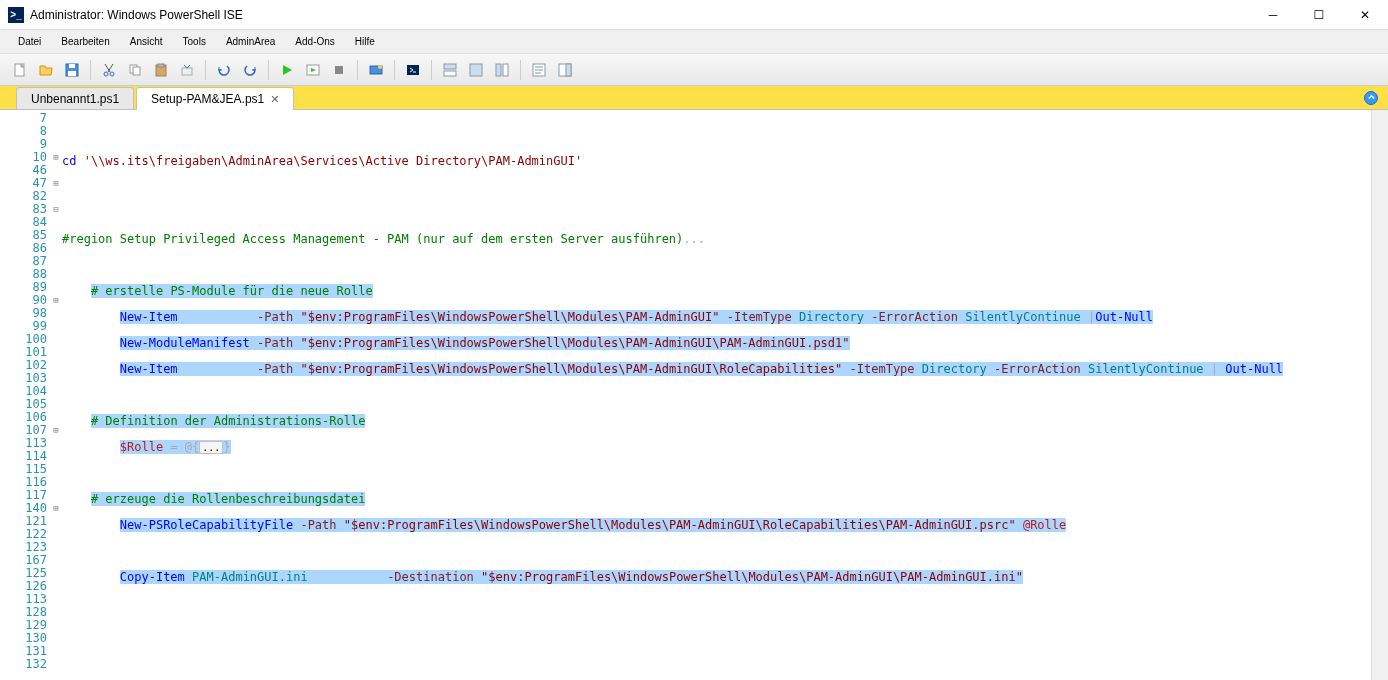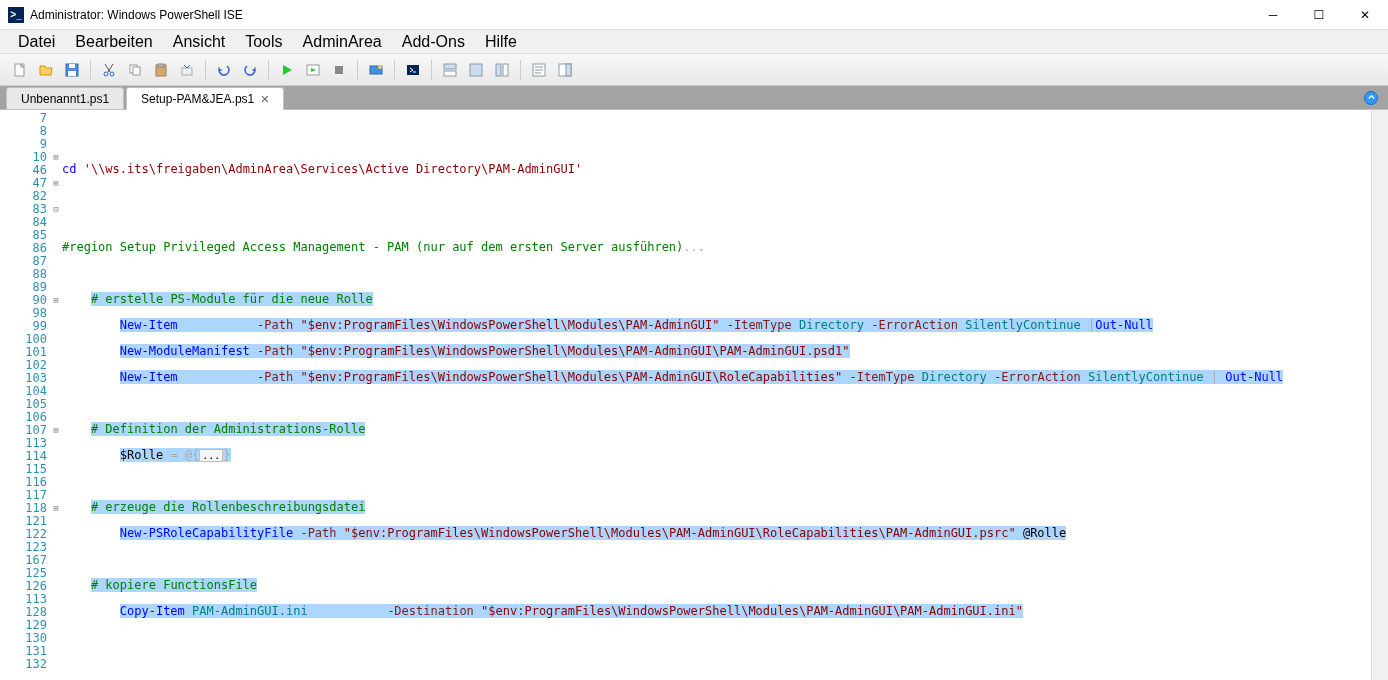--- a/index.html
+++ b/index.html
@@ -3,41 +3,41 @@
 <meta charset="utf-8">
 <style>
 *{margin:0;padding:0;box-sizing:border-box}
 body{font-family:"Segoe UI",Tahoma,sans-serif;font-size:12px;background:#fff;overflow:hidden;width:1388px;height:680px}
 .titlebar{height:30px;background:#fff;border-bottom:1px solid #ddd;display:flex;align-items:center;padding-left:8px}
 .titlebar-icon{width:16px;height:16px;background:#012456;display:flex;align-items:center;justify-content:center;margin-right:6px;color:#fff;font-size:10px;font-weight:bold}
 .titlebar-text{font-size:12px}
 .window-controls{margin-left:auto;display:flex}
 .wc-btn{width:46px;height:30px;display:flex;align-items:center;justify-content:center;font-size:12px}
 .menubar{height:24px;background:#f0f0f0;display:flex;align-items:center;padding-left:8px;border-bottom:1px solid #ddd}
-.menu-item{padding:20px 10px;font-size:16px}
+.menu-item{padding:20px 10px;font-size:10px}
 .toolbar{height:32px;background:linear-gradient(#f8f8f8,#e8e8e8);display:flex;align-items:center;padding-left:8px;border-bottom:1px solid #ccc;gap:2px}
 .tbtn{width:24px;height:24px;display:flex;align-items:center;justify-content:center;border:1px solid transparent;border-radius:2px}
 .tbtn svg{width:16px;height:16px}
 .tsep{width:1px;height:20px;background:#ccc;margin:0 4px}
-.tabstrip{height:24px;background:#a3a3a3;display:flex;align-items:flex-end;padding-left:6px;border-bottom:1px solid #c0c0c0}
+.tabstrip{height:24px;background:#fde047;display:flex;align-items:flex-end;padding-left:16px;border-bottom:1px solid #c0c0c0}
 .tab{height:22px;padding:0 14px;background:#e8e8e8;border:1px solid #c0c0c0;border-bottom:none;border-top-left-radius:3px;border-top-right-radius:3px;display:flex;align-items:center;font-size:12px;margin-right:2px;position:relative}
 .tab.active{background:#fff;height:23px;margin-bottom:-1px;z-index:2}
 .tab-close{margin-left:6px;font-size:11px;color:#666}
 .refresh-circle{margin-left:auto;margin-right:10px;width:14px;height:14px;border-radius:50%;background:#3399ff;display:flex;align-items:center;justify-content:center;border:1px solid #1a6bb5;align-self:center}
 .refresh-circle svg{width:9px;height:9px}
 .editor{height:571px;display:flex;overflow:hidden;position:relative}
 .gutter{width:50px;background:#fff;text-align:right;padding-right:3px;padding-top:2px;font-family:Consolas,monospace;font-size:12px;line-height:13px;color:#2b91af;user-select:none}
 .fold-col{width:12px;background:#fff;padding-top:2px;font-family:Consolas,monospace;font-size:12px;line-height:13px;color:#808080;text-align:center}
-.code{flex:1;background:#fff;padding-top:14px;font-family:Consolas,monospace;font-size:12px;line-height:13px;white-space:pre;overflow-x:hidden}
+.code{flex:1;background:#fff;padding-top:6px;font-family:Consolas,monospace;font-size:12px;line-height:13px;white-space:pre;overflow-x:hidden}
 .sel{background:#add6ff}
 .c-comment{color:#008000}
 .c-cmdlet{color:#0000ff}
 .c-param{color:#7f1d1d}
 .c-string{color:#8b0000}
-.c-var{color:#000000}
+.c-var{color:#b91c1c}
 .c-operator{color:#a9a9a9}
 .c-type{color:#008080}
 .c-collapsed{border:1px solid #c0c0c0;background:#f5f5f5;padding:0 2px;font-size:10px}
 .scrollbar-v{width:17px;background:#f0f0f0;border-left:1px solid #ddd}
 .ln{display:block;height:13px}
 .fold{display:block;height:13px;cursor:pointer}
 .cl{display:block;height:13px}
 </style>
 </head>
 <body>
@@ -224,21 +224,21 @@
       <span class="ln">103</span>
       <span class="ln">104</span>
       <span class="ln">105</span>
       <span class="ln">106</span>
       <span class="ln">107</span>
       <span class="ln">113</span>
       <span class="ln">114</span>
       <span class="ln">115</span>
       <span class="ln">116</span>
       <span class="ln">117</span>
-      <span class="ln">118</span>
+      <span class="ln">140</span>
       <span class="ln">121</span>
       <span class="ln">122</span>
       <span class="ln">123</span>
       <span class="ln">167</span>
       <span class="ln">125</span>
       <span class="ln">126</span>
       <span class="ln">113</span>
       <span class="ln">128</span>
       <span class="ln">129</span>
       <span class="ln">130</span>
@@ -301,21 +301,20 @@
 <span class="cl">        <span class="sel"><span class="c-cmdlet">New-Item</span><span>          </span> <span class="c-param">-Path</span> <span class="c-string">"$env:ProgramFiles\WindowsPowerShell\Modules\PAM-AdminGUI"</span> <span class="c-param">-ItemType</span> <span class="c-type">Directory</span> <span class="c-param">-ErrorAction</span> <span class="c-type">SilentlyContinue</span> <span class="c-operator">|</span><span class="c-cmdlet">Out-Null</span></span></span>
 <span class="cl">        <span class="sel"><span class="c-cmdlet">New-ModuleManifest</span> <span class="c-param">-Path</span> <span class="c-string">"$env:ProgramFiles\WindowsPowerShell\Modules\PAM-AdminGUI\PAM-AdminGUI.psd1"</span></span></span>
 <span class="cl">        <span class="sel"><span class="c-cmdlet">New-Item</span><span>          </span> <span class="c-param">-Path</span> <span class="c-string">"$env:ProgramFiles\WindowsPowerShell\Modules\PAM-AdminGUI\RoleCapabilities"</span> <span class="c-param">-ItemType</span> <span class="c-type">Directory</span> <span class="c-param">-ErrorAction</span> <span class="c-type">SilentlyContinue</span><span class="c-operator"> | </span><span class="c-cmdlet">Out-Null</span></span></span>
 <span class="cl"> </span>
 <span class="cl">    <span class="sel"><span class="c-comment"># Definition der Administrations-Rolle</span></span></span>
 <span class="cl">        <span class="sel"><span class="c-var">$Rolle</span><span class="c-operator"> = @{</span><span class="c-collapsed">...</span><span class="c-operator">}</span></span></span>
 <span class="cl"> </span>
 <span class="cl">    <span class="sel"><span class="c-comment"># erzeuge die Rollenbeschreibungsdatei</span></span></span>
 <span class="cl">        <span class="sel"><span class="c-cmdlet">New-PSRoleCapabilityFile</span> <span class="c-param">-Path</span> <span class="c-string">"$env:ProgramFiles\WindowsPowerShell\Modules\PAM-AdminGUI\RoleCapabilities\PAM-AdminGUI.psrc"</span> <span class="c-var">@Rolle</span></span></span>
 <span class="cl"> </span>
-<span class="cl">    <span class="sel"><span class="c-comment"># kopiere FunctionsFile</span></span></span>
 <span class="cl">        <span class="sel"><span class="c-cmdlet">Copy-Item</span> <span class="c-type">PAM-AdminGUI.ini</span><span>          </span> <span class="c-param">-Destination</span> <span class="c-string">"$env:ProgramFiles\WindowsPowerShell\Modules\PAM-AdminGUI\PAM-AdminGUI.ini"</span></span></span>
 
 
 
 
 
 
 
 
 

